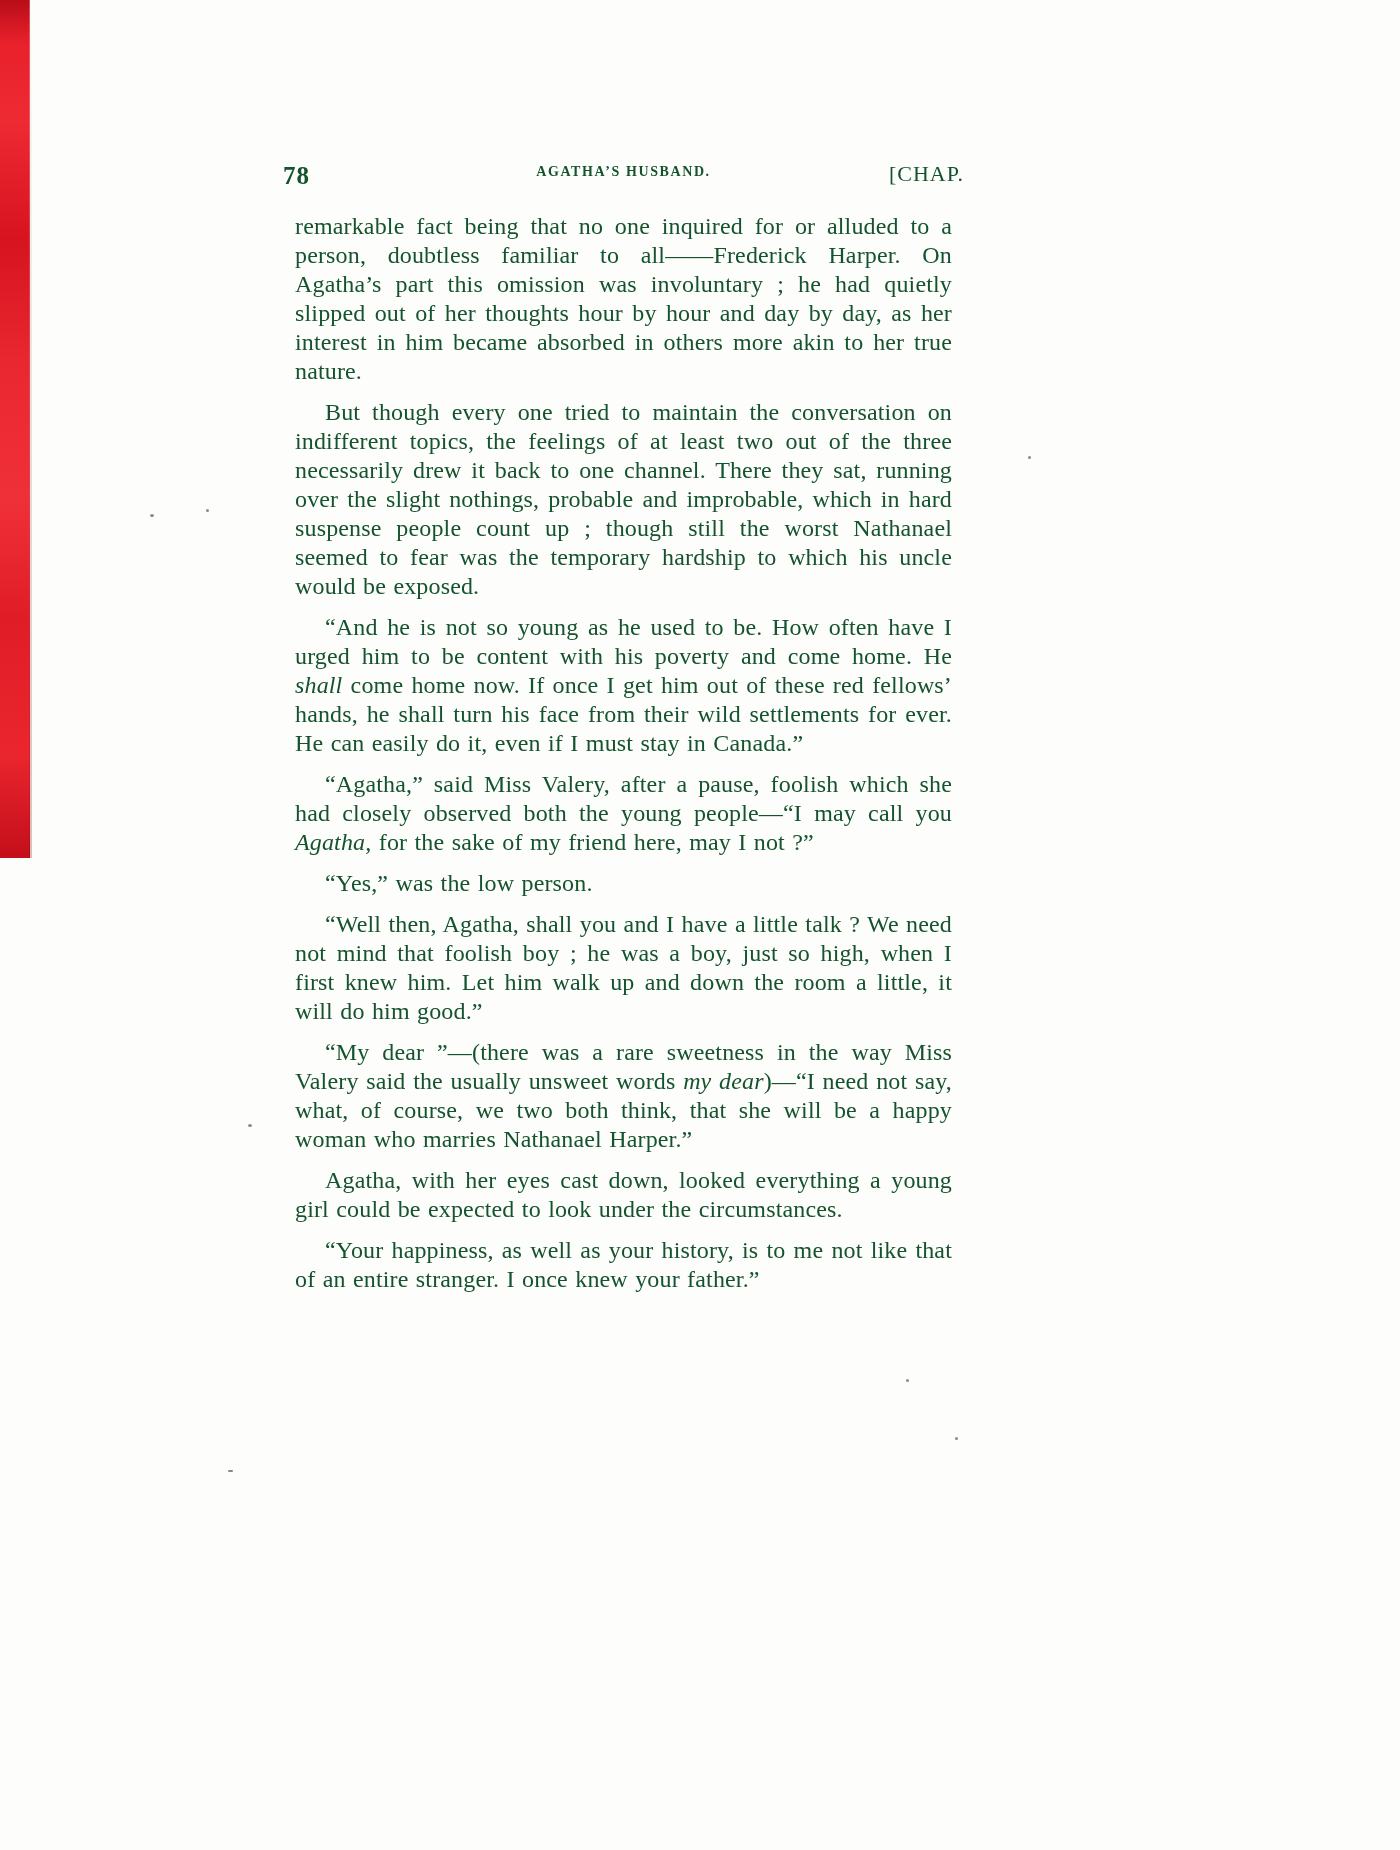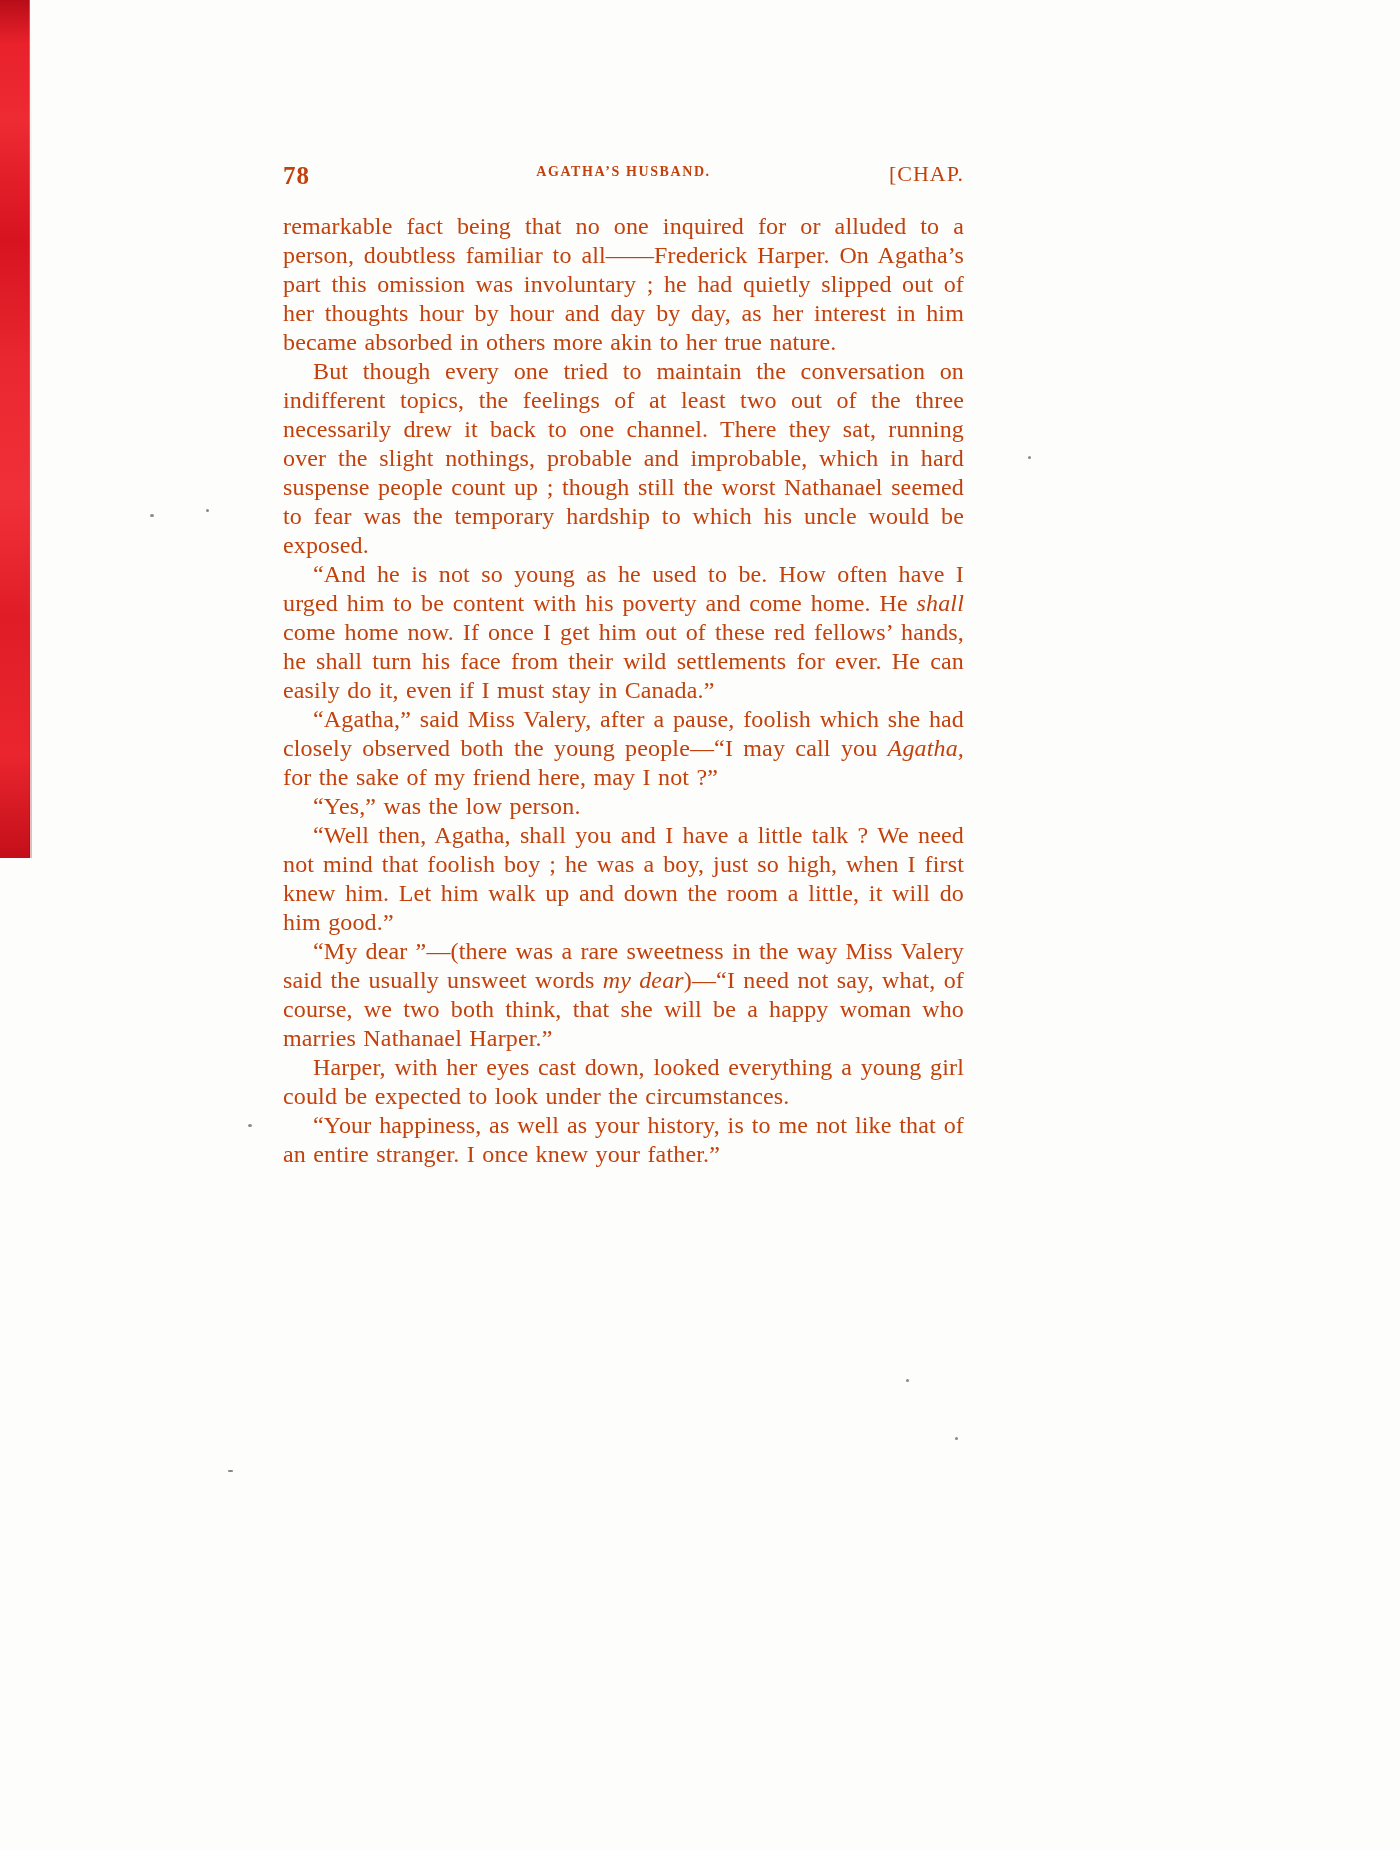--- a/index.html
+++ b/index.html
@@ -4,21 +4,21 @@
 <style>
   *{margin:0;padding:0;box-sizing:border-box}
   html,body{background:#ffffff}
   .scan-page{
     position:relative;
     width:1400px;
     height:1850px;
     background:#fdfdfb;
     overflow:hidden;
     font-family:"Liberation Serif","DejaVu Serif",serif;
-    color:#c2410c;
+    color:#14532d;
   }
   .red-strip{
     position:absolute;
     left:0; top:0;
     width:30px; height:858px;
     background:linear-gradient(180deg,
       #b80d18 0%, #e8212b 5%, #ee2a33 14%, #d6131f 28%,
       #e92730 42%, #f03038 58%, #e01d27 72%, #ea252e 88%, #c30f1a 100%);
   }
   .red-strip::after{
@@ -49,21 +49,21 @@
     position:absolute; right:0; top:1px;
     font-size:22px; letter-spacing:1px;text-align:center;
   }
   .body-text{
     font-size:24px;
     line-height:29px;
     text-align:justify;
     letter-spacing:0.15px;
     word-spacing:1.2px;
   }
-  .para{margin:0;}
+  .para{margin:12px;}
   .para.indent{text-indent:30px;}
   .body-text i{}
   .speck{
     position:absolute;
     background:#6e6a66;
     border-radius:50%;
     opacity:.8;
   }
 </style>
 </head>
@@ -80,21 +80,21 @@
       <span class="chap">[CHAP.</span>
     </div>
     <div class="body-text" id="body-text">
         <p class="para"><span>remarkable fact being that no one inquired for or alluded to a person, doubtless familiar to all——Frederick Harper. On Agatha’s part this omission was involuntary ; he had quietly slipped out of her thoughts hour by hour and day by day, as her interest in him became absorbed in others more akin to her true nature.</span></p>
         <p class="para indent"><span>But though every one tried to maintain the conversation on indifferent topics, the feelings of at least two out of the three necessarily drew it back to one channel. There they sat, running over the slight nothings, probable and improbable, which in hard suspense people count up ; though still the worst Nathanael seemed to fear was the temporary hardship to which his uncle would be exposed.</span></p>
         <p class="para indent"><span>“And he is not so young as he used to be. How often have I urged him to be content with his poverty and come home. He </span><i>shall</i><span> come home now. If once I get him out of these red fellows’ hands, he shall turn his face from their wild settlements for ever. He can easily do it, even if I must stay in Canada.”</span></p>
         <p class="para indent"><span>“Agatha,” said Miss Valery, after a pause, foolish which she had closely observed both the young people—“I may call you </span><i>Agatha,</i><span> for the sake of my friend here, may I not ?”</span></p>
         <p class="para indent"><span>“Yes,” was the low person.</span></p>
         <p class="para indent"><span>“Well then, Agatha, shall you and I have a little talk ? We need not mind that foolish boy ; he was a boy, just so high, when I first knew him. Let him walk up and down the room a little, it will do him good.”</span></p>
         <p class="para indent"><span>“My dear ”—(there was a rare sweetness in the way Miss Valery said the usually unsweet words </span><i>my dear</i><span>)—“I need not say, what, of course, we two both think, that she will be a happy woman who marries Nathanael Harper.”</span></p>
-        <p class="para indent"><span>Harper, with her eyes cast down, looked everything a young girl could be expected to look under the circumstances.</span></p>
+        <p class="para indent"><span>Agatha, with her eyes cast down, looked everything a young girl could be expected to look under the circumstances.</span></p>
         <p class="para indent"><span>“Your happiness, as well as your history, is to me not like that of an entire stranger. I once knew your father.”</span></p>
       </div>
   </div>
 
   <div class="speck" style="left:150px;top:514px;width:4px;height:3px;"></div>
   <div class="speck" style="left:206px;top:509px;width:3px;height:3px;"></div>
   <div class="speck" style="left:1028px;top:456px;width:3px;height:3px;"></div>
   <div class="speck" style="left:248px;top:1124px;width:4px;height:3px;"></div>
   <div class="speck" style="left:906px;top:1379px;width:3px;height:3px;"></div>
   <div class="speck" style="left:955px;top:1437px;width:3px;height:3px;"></div>

